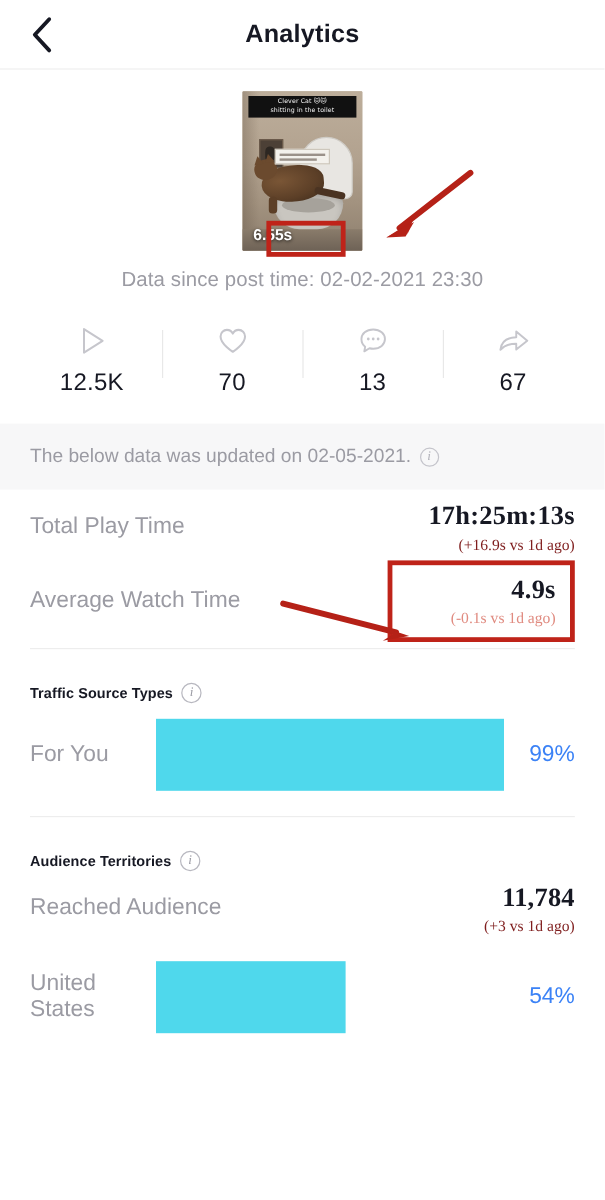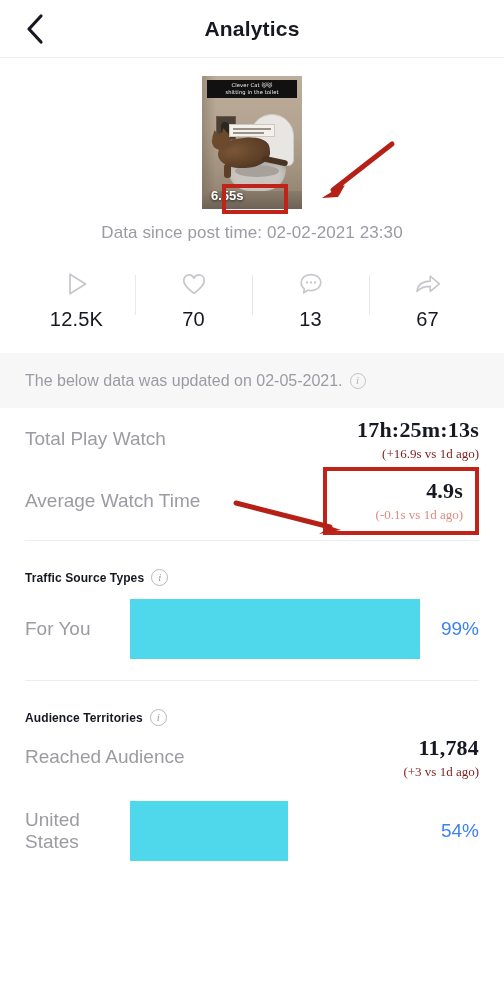--- a/index.html
+++ b/index.html
@@ -252,21 +252,21 @@
   </div>
 
   <div class="updated">
     <span>The below data was updated on 02-05-2021.</span>
     <span class="info-dot">i</span>
   </div>
 
   <div class="metrics">
 
     <div class="metric-row">
-      <div class="metric-label">Total Play Watch</div>
+      <div class="metric-label">Total Play Time</div>
       <div class="metric-right">
         <div class="metric-value">17h:25m:13s</div>
         <div class="metric-delta delta-up">(+16.9s vs 1d ago)</div>
       </div>
     </div>
 
     <div class="metric-row">
       <div class="metric-label">Average Watch Time</div>
       <div class="metric-right boxed">
         <div class="metric-value">4.9s</div>

